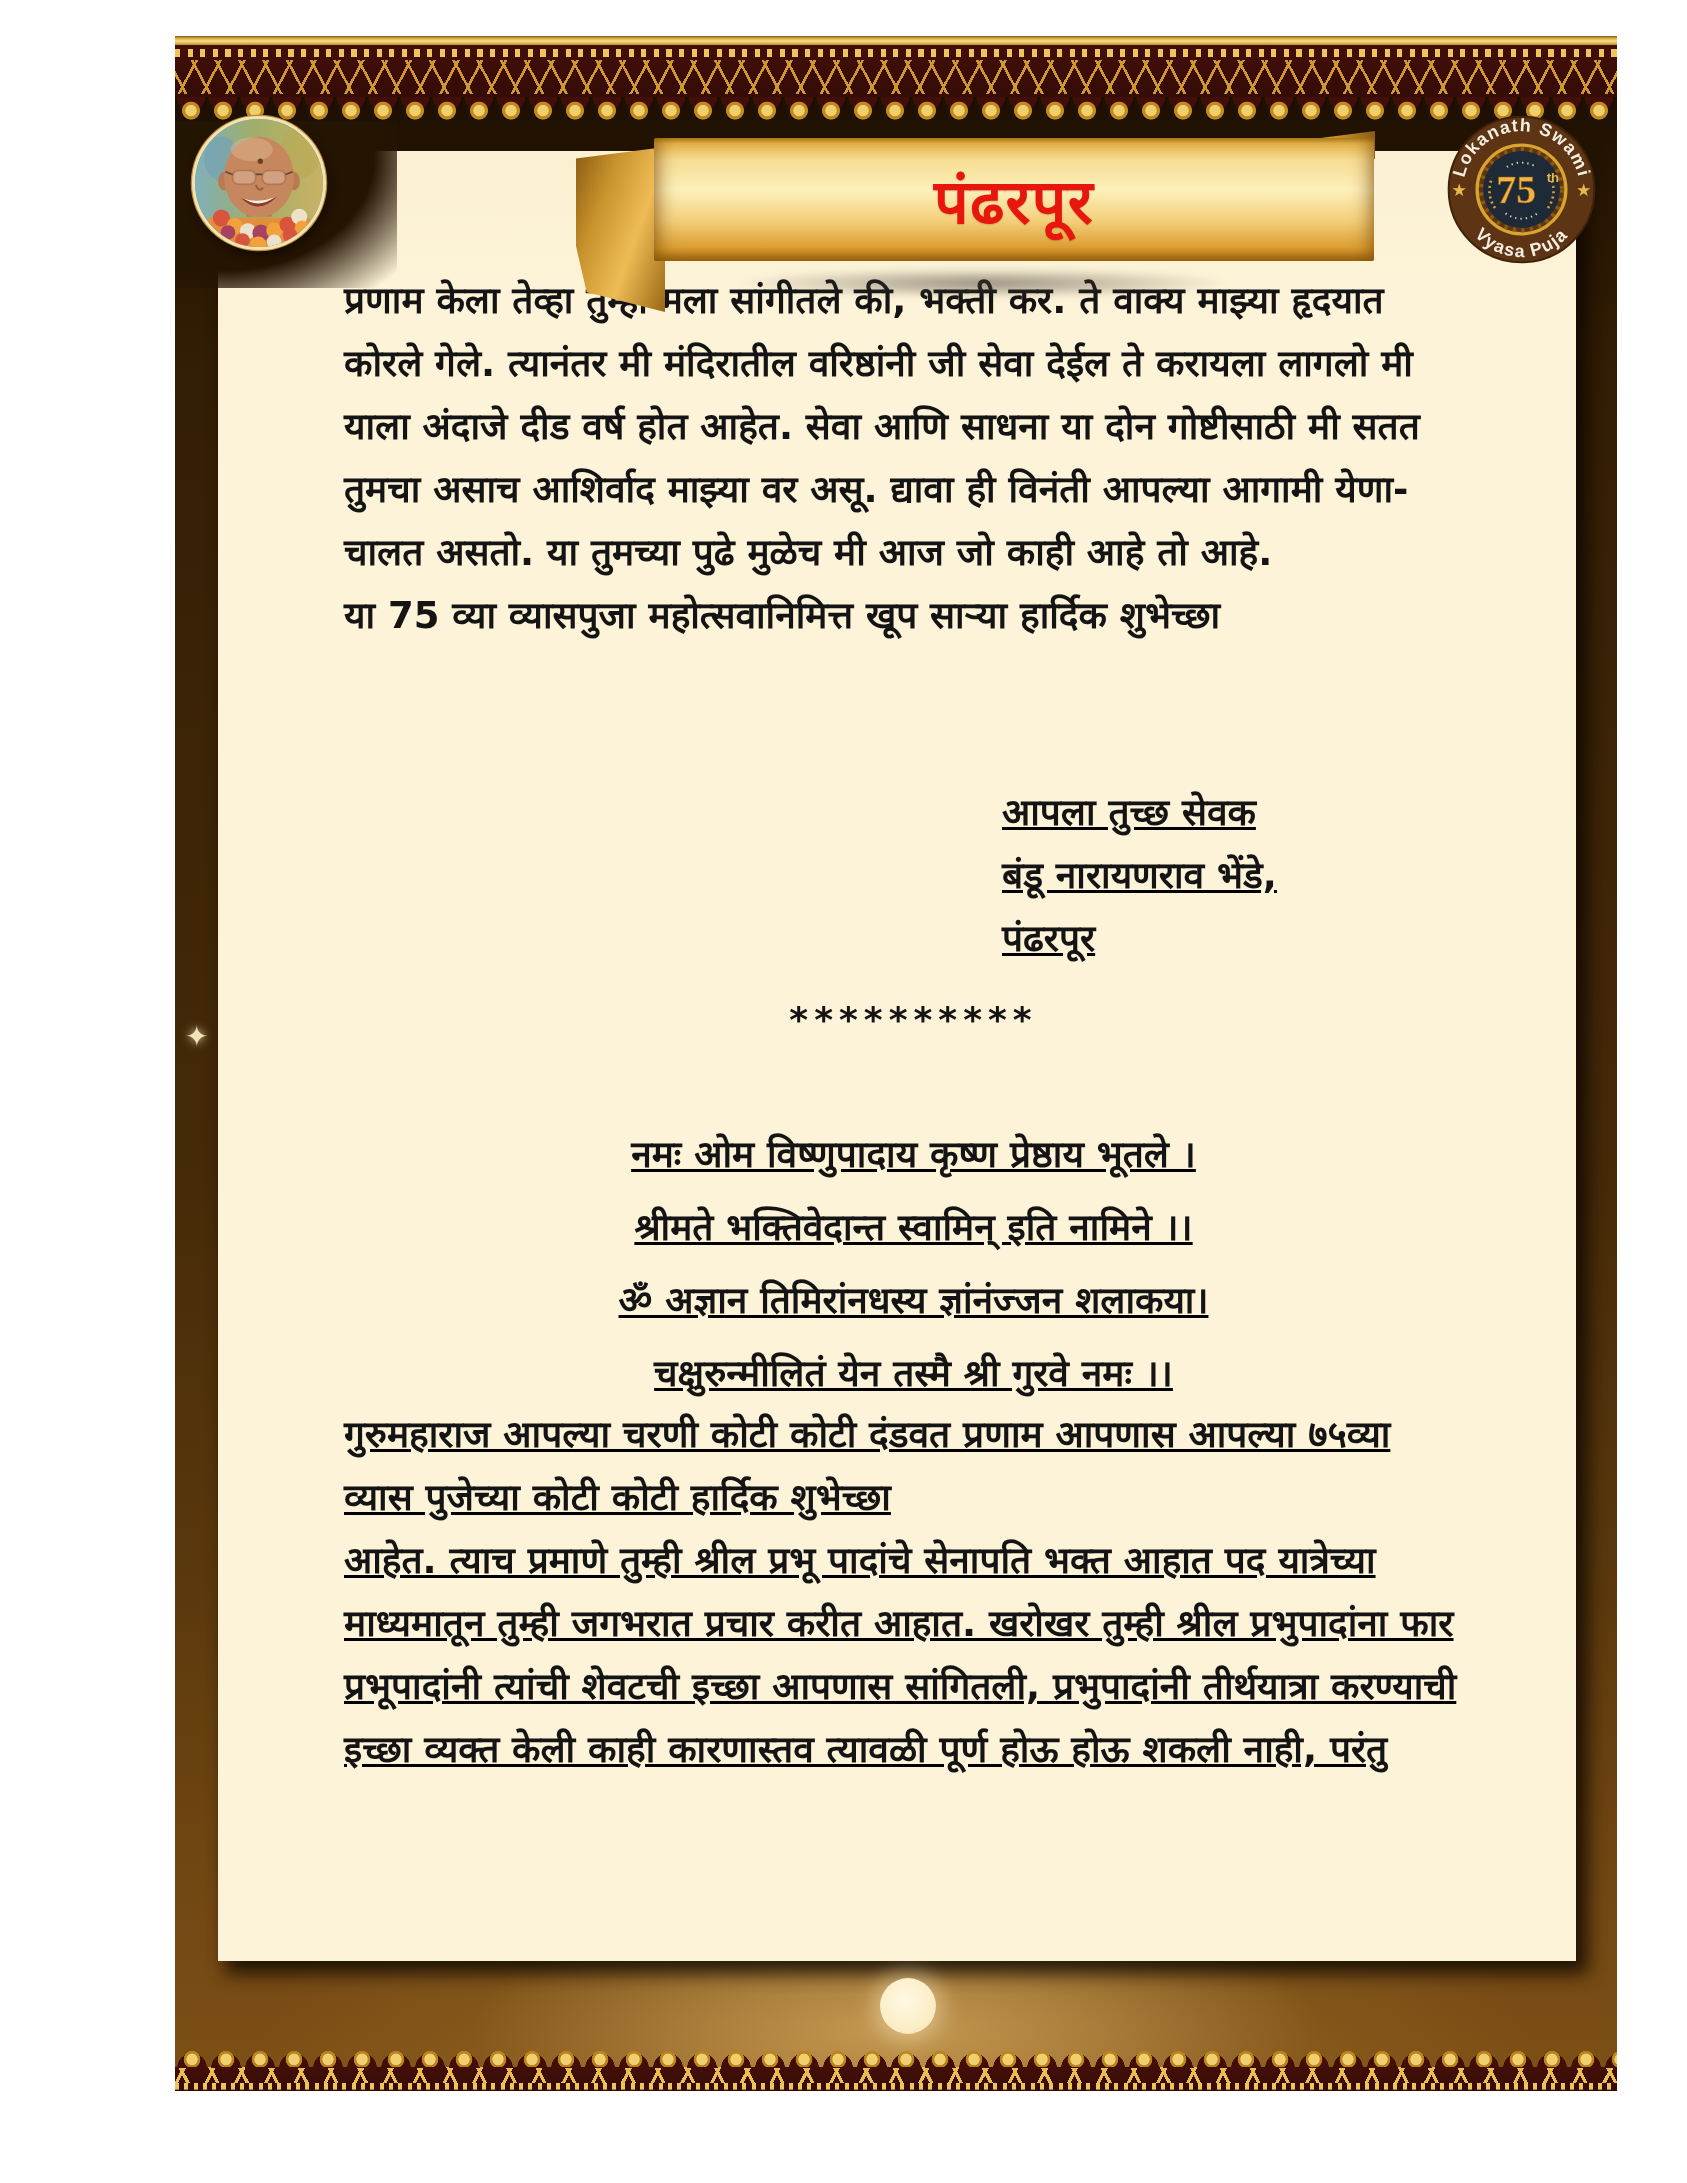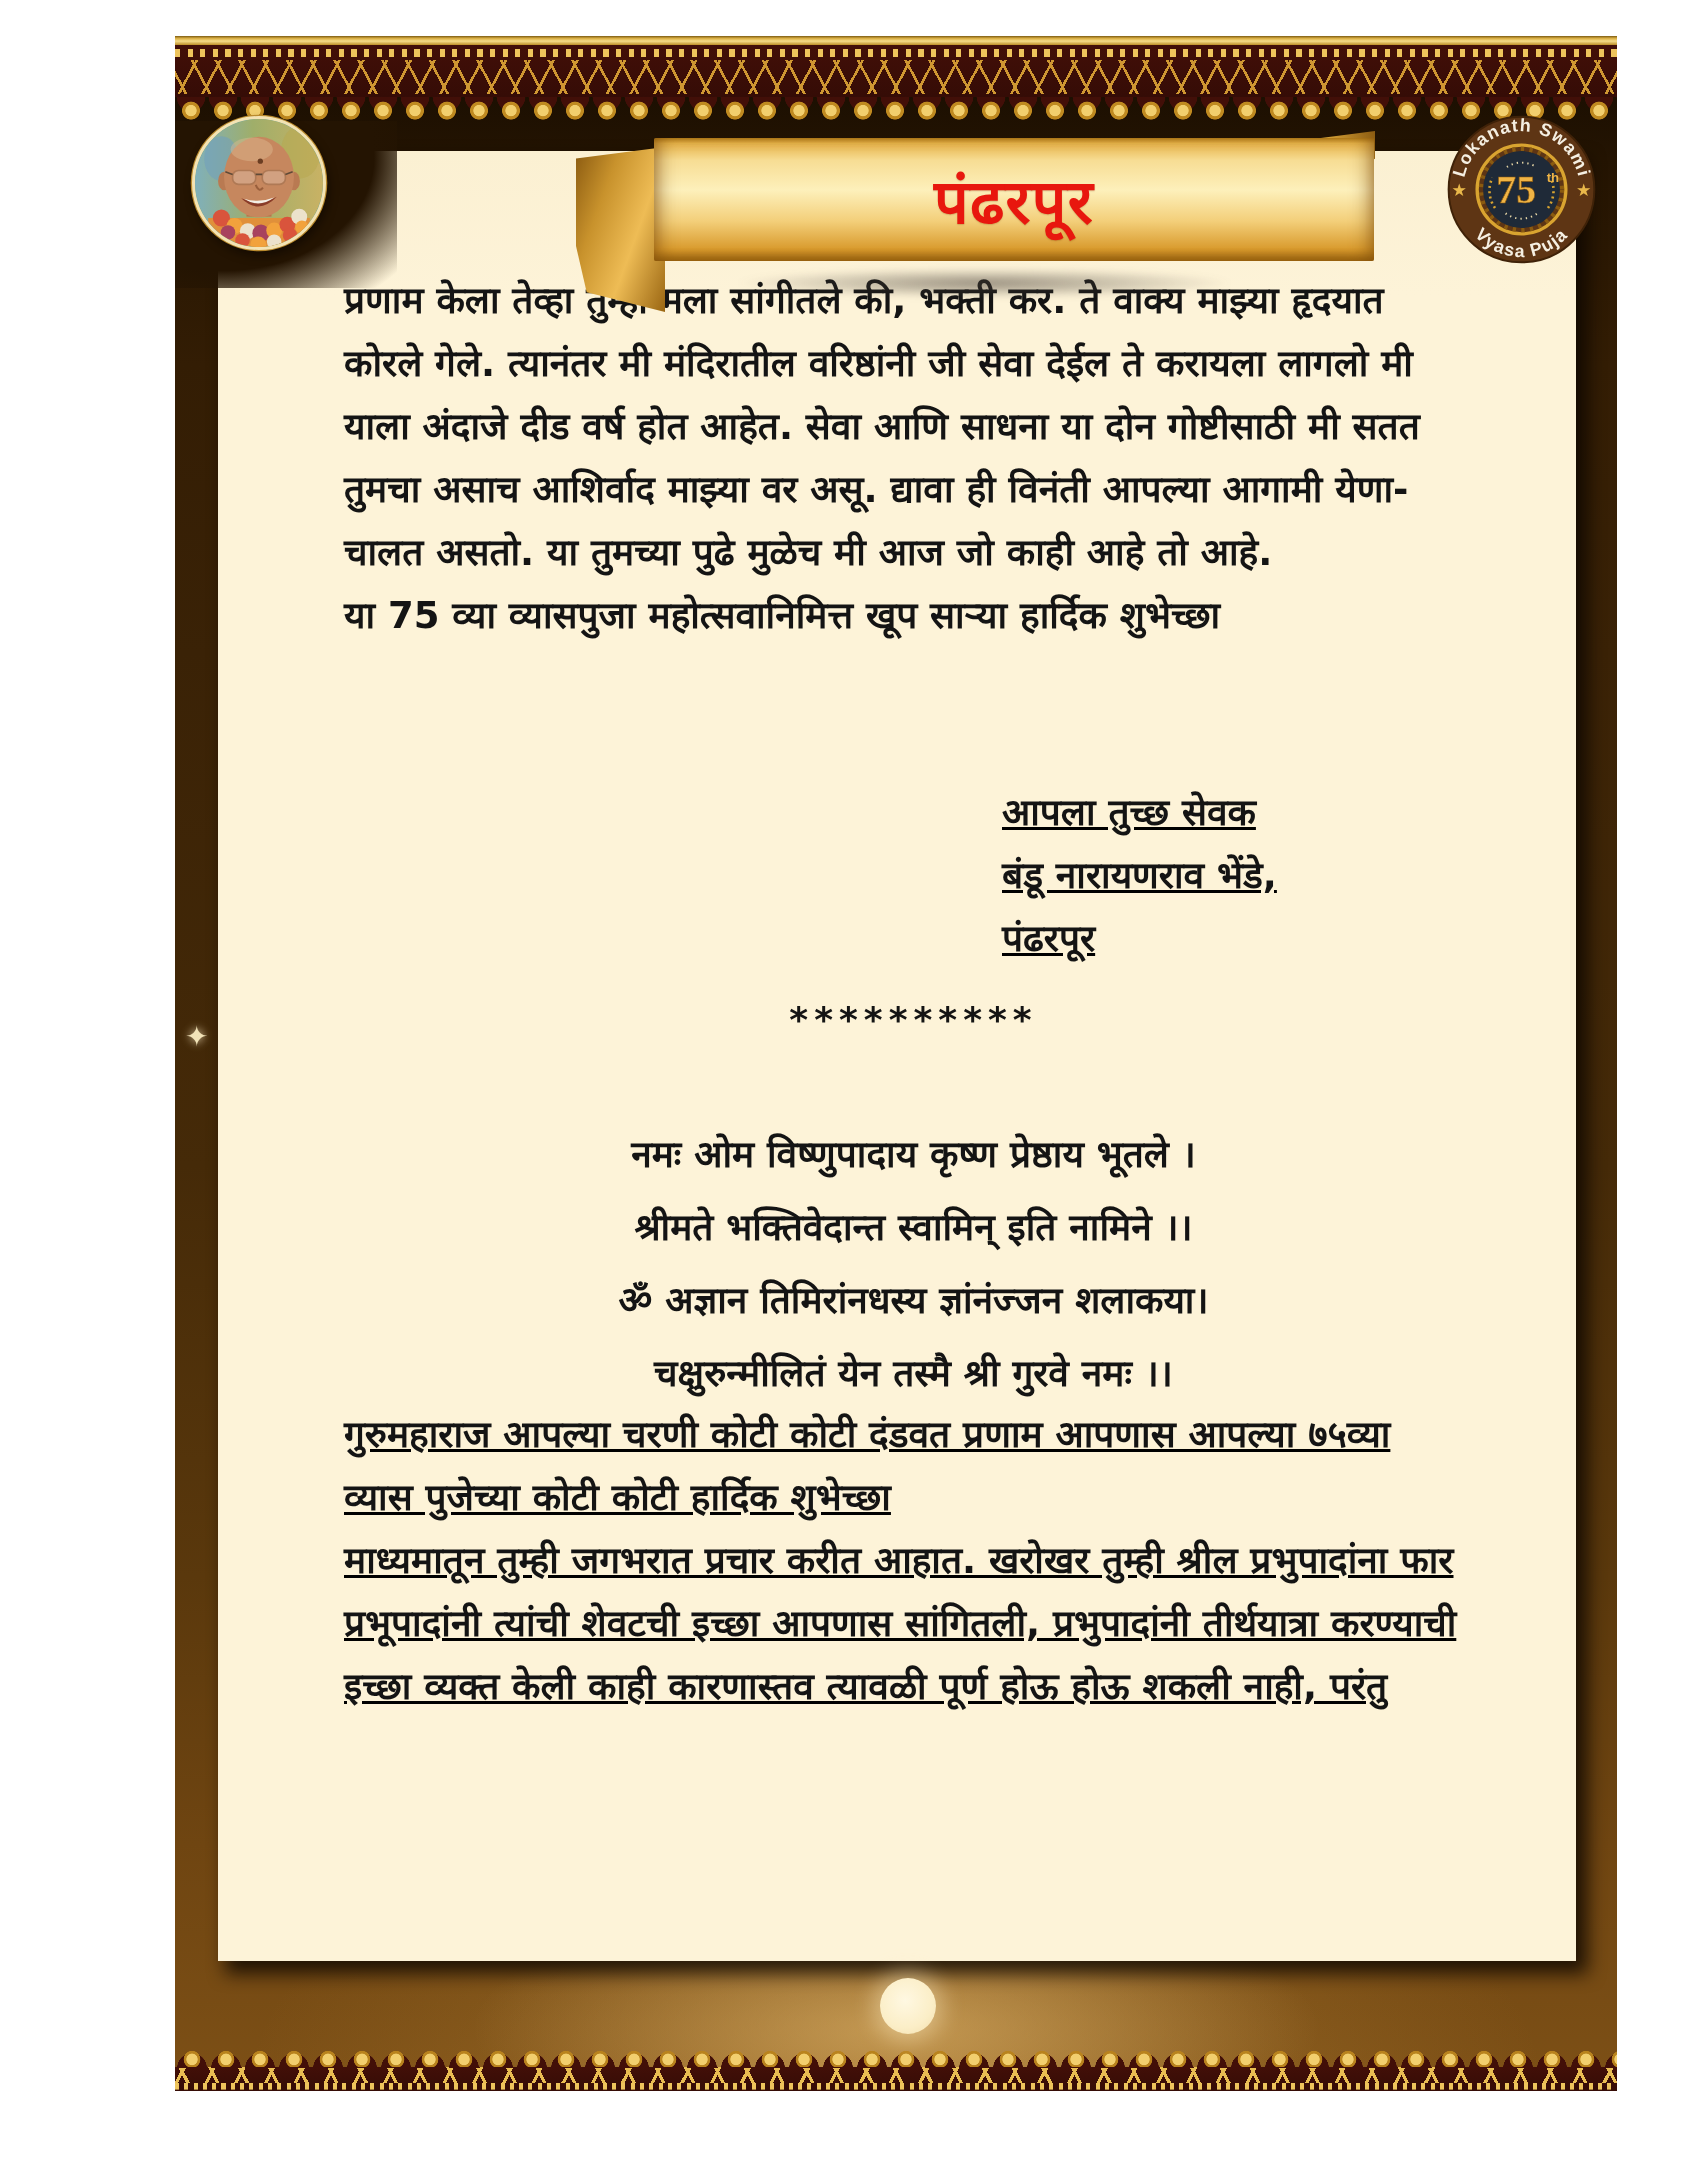--- a/index.html
+++ b/index.html
@@ -46,21 +46,21 @@
   
   .photo-bg{position:absolute;left:175px;top:121px;width:222px;height:167px;z-index:2;
     background:radial-gradient(130% 130% at 22% 22%, #241402 52%, rgba(36,20,2,0) 80%);}
 
   
   .line{white-space:nowrap;font-size:37px;line-height:63px;font-weight:600;color:#141414;letter-spacing:0px;}
   .para1{position:absolute;left:126px;top:118px;}
   .signature{position:absolute;left:784px;top:630px;text-decoration:underline;}
   .separator{position:absolute;left:126px;top:848px;width:1139px;text-align:center;
     font-size:36px;letter-spacing:6px;font-weight:600;color:#141414;}
-  .verse{position:absolute;left:126px;top:967px;width:1139px;text-align:center;}
+  .verse{position:absolute;left:126px;top:967px;width:1139px;text-align:center;text-decoration:underline;}
   .verse .line{white-space:nowrap;line-height:73px;}
   .para2{position:absolute;left:126px;top:1252px;text-decoration:underline;}
 
   
   .ribbon{position:absolute;left:576px;top:131px;width:804px;height:198px;z-index:4;}
   .ribbon-shadow{position:absolute;left:63px;top:135px;width:691px;height:38px;
     background:radial-gradient(50% 55% at 50% 45%, rgba(70,62,55,.55), rgba(70,62,55,0) 72%);
     filter:blur(3.3px);}
   .fold-left{position:absolute;left:0;top:16px;width:89px;height:165px;
     background:linear-gradient(110deg,#8a5a10 0%,#c8922c 30%,#eebc55 62%,#9a6612 100%);
@@ -119,20 +119,21 @@
     <div class="verse">
       <div class="line">नमः ओम विष्णुपादाय कृष्ण प्रेष्ठाय भूतले ।</div>
       <div class="line">श्रीमते भक्तिवेदान्त स्वामिन् इति नामिने ।।</div>
       <div class="line">ॐ अज्ञान तिमिरांनधस्य  ज्ञांनंज्जन शलाकया।</div>
       <div class="line">चक्षुरुन्मीलितं येन तस्मै श्री गुरवे नमः ।।</div>
     </div>
 
     <div class="para2">
       <div class="line">गुरुमहाराज आपल्या चरणी कोटी कोटी दंडवत प्रणाम आपणास आपल्या ७५व्या</div>
       <div class="line">व्यास पुजेच्या कोटी कोटी हार्दिक   शुभेच्छा</div>
+      <div class="line">आहेत. त्याच प्रमाणे तुम्ही श्रील प्रभू पादांचे  सेनापति भक्त आहात पद यात्रेच्या</div>
       <div class="line">माध्यमातून तुम्ही जगभरात प्रचार करीत आहात. खरोखर  तुम्ही श्रील प्रभुपादांना फार</div>
       <div class="line">प्रभूपादांनी त्यांची शेवटची इच्छा आपणास सांगितली, प्रभुपादांनी तीर्थयात्रा करण्याची</div>
       <div class="line">इच्छा व्यक्त केली  काही कारणास्तव त्यावळी पूर्ण होऊ होऊ शकली नाही, परंतु</div>
     </div>
   </div>
 
   <div class="photo-bg"></div>
 
   <div class="ribbon">
     <div class="ribbon-shadow"></div>

